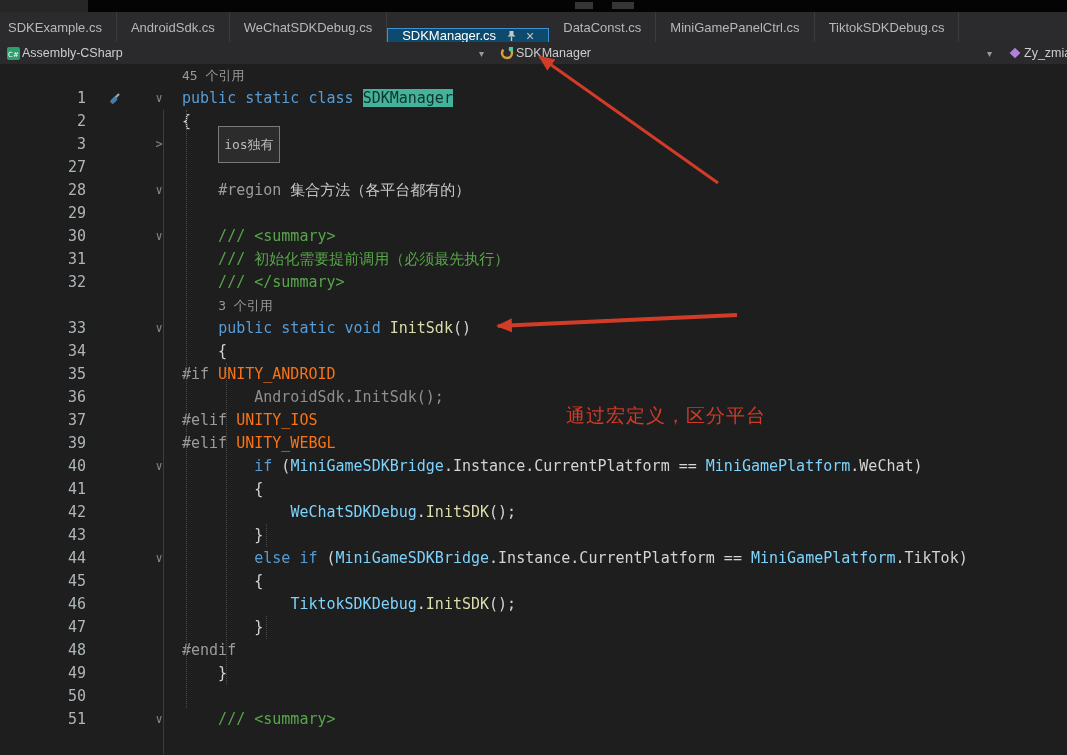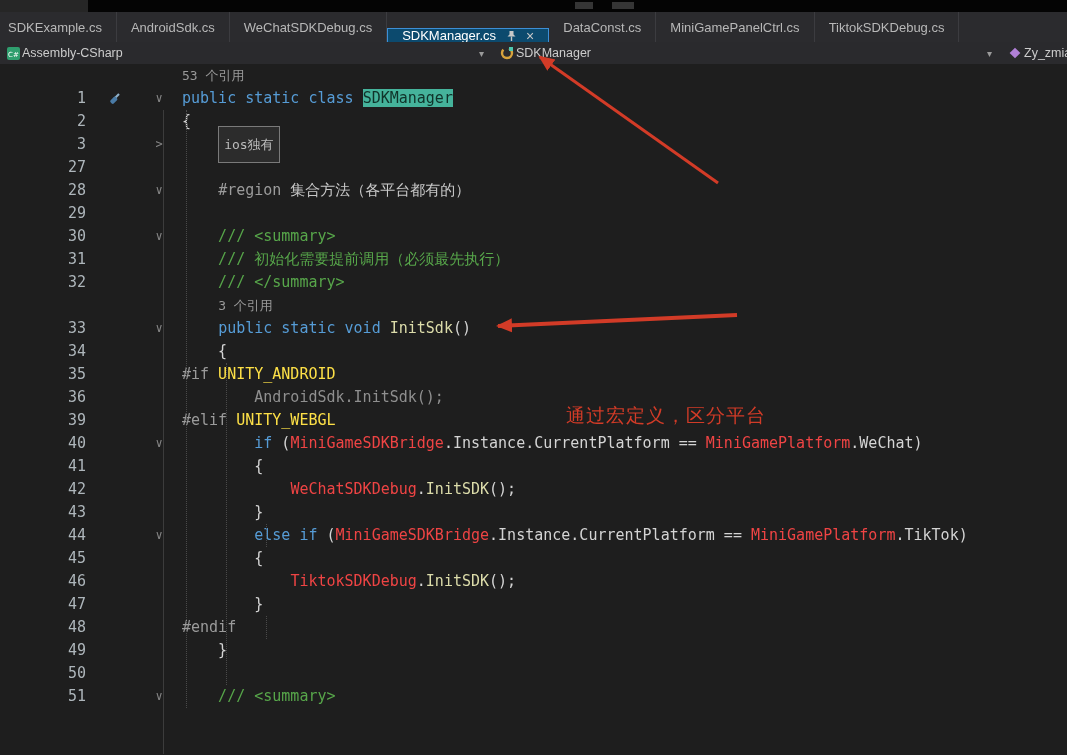--- a/index.html
+++ b/index.html
@@ -30,27 +30,27 @@
   .nav-icon{display:inline-flex;width:14px;height:14px;align-items:center;justify-content:center;}
   
   .editor{position:absolute;left:0;top:64px;width:1067px;height:691px;background:#1e1e1e;
           font-family:"DejaVu Sans Mono",monospace;font-size:15px;}
   .row{display:flex;height:23px;line-height:23px;white-space:pre;}
   .lnum{width:92px;box-sizing:border-box;text-align:right;padding-right:6px;color:#aeb6bb;flex:none;}
   .icell{width:44px;flex:none;display:flex;align-items:center;justify-content:center;}
   .fcell{width:46px;flex:none;text-align:center;color:#858585;font-size:12px;cursor:pointer;}
   .code{flex:1;white-space:pre;}
   .tk-kw{color:#569cd6;}
-  .tk-type{color:#ef4444;}
+  .tk-type{color:#7dd3fc;}
   .tk-meth{color:#dcdcaa;}
   .tk-pl{color:#d4d4d4;}
   .tk-rg{color:#c8c8c8;}
   .tk-cm{color:#57a64a;}
   .tk-pp{color:#9b9b9b;}
-  .tk-ppsym{color:#fde047;}
+  .tk-ppsym{color:#f97316;}
   .tk-dim{color:#8f8f8f;}
   .tk-hl{background:#45b39b;color:#10332a;}
   .tk-fold{border:1px solid #7a7a7a;background:#2c2c2c;color:#bdbdbd;padding:10px 5px;font-size:13px;}
   .tk-lens{color:#999999;font-size:13px;cursor:pointer;}
   .guide{position:absolute;width:0;border-left:1px dotted #4a4a4a;}
   .foldline{position:absolute;width:0;border-left:1px solid #3c3c3c;}
   
   .overlay{position:absolute;left:0;top:0;z-index:20;pointer-events:none;}
   .macro-note{position:absolute;left:566px;top:403px;z-index:21;font-size:19px;letter-spacing:1px;
               color:#d23b27;font-family:"Liberation Sans",sans-serif;}
@@ -127,38 +127,39 @@
       <span class="nav-label">Zy_zmia</span>
     </div>
   </div>
 
   <div class="editor" id="editor">
     <div class="foldline" style="left:163px;top:46px;height:644px;"></div>
     <div class="guide" style="left:186px;top:46px;height:598px;"></div>
     <div class="guide" style="left:226px;top:299px;height:322px;"></div>
     <div class="guide" style="left:266px;top:460px;height:23px;"></div>
     <div class="guide" style="left:266px;top:552px;height:23px;"></div>
-  <div class="row"><span class="lnum"></span><span class="icell"></span><span class="fcell"></span><span class="code"><span class="tk-lens">53 个引用</span></span></div>
+  <div class="row"><span class="lnum"></span><span class="icell"></span><span class="fcell"></span><span class="code"><span class="tk-lens">45 个引用</span></span></div>
       <div class="row"><span class="lnum">1</span><span class="icell"><svg width="16" height="16" viewBox="0 0 16 16">
             <line x1="8" y1="8" x2="13" y2="3" stroke="#8fb0c9" stroke-width="2.2"></line>
             <rect x="5.6" y="5.6" width="4.4" height="7.4" rx="1.4" transform="rotate(45 7.8 9.3)" fill="#4a7ba6"></rect>
           </svg></span><span class="fcell">∨</span><span class="code"><span class="tk-kw">public static class </span><span class="tk-hl">SDKManager</span></span></div>
       <div class="row"><span class="lnum">2</span><span class="icell"></span><span class="fcell"></span><span class="code"><span class="tk-pl">{</span></span></div>
       <div class="row"><span class="lnum">3</span><span class="icell"></span><span class="fcell">&gt;</span><span class="code"><span class="tk-pl">    </span><span class="tk-fold">ios独有</span></span></div>
       <div class="row"><span class="lnum">27</span><span class="icell"></span><span class="fcell"></span><span class="code"></span></div>
       <div class="row"><span class="lnum">28</span><span class="icell"></span><span class="fcell">∨</span><span class="code"><span class="tk-pl">    </span><span class="tk-pp">#region</span><span class="tk-rg"> 集合方法（各平台都有的）</span></span></div>
       <div class="row"><span class="lnum">29</span><span class="icell"></span><span class="fcell"></span><span class="code"></span></div>
       <div class="row"><span class="lnum">30</span><span class="icell"></span><span class="fcell">∨</span><span class="code"><span class="tk-cm">    /// &lt;summary&gt;</span></span></div>
       <div class="row"><span class="lnum">31</span><span class="icell"></span><span class="fcell"></span><span class="code"><span class="tk-cm">    /// 初始化需要提前调用（必须最先执行）</span></span></div>
       <div class="row"><span class="lnum">32</span><span class="icell"></span><span class="fcell"></span><span class="code"><span class="tk-cm">    /// &lt;/summary&gt;</span></span></div>
       <div class="row"><span class="lnum"></span><span class="icell"></span><span class="fcell"></span><span class="code"><span class="tk-pl">    </span><span class="tk-lens">3 个引用</span></span></div>
       <div class="row"><span class="lnum">33</span><span class="icell"></span><span class="fcell">∨</span><span class="code"><span class="tk-pl">    </span><span class="tk-kw">public static void </span><span class="tk-meth">InitSdk</span><span class="tk-pl">()</span></span></div>
       <div class="row"><span class="lnum">34</span><span class="icell"></span><span class="fcell"></span><span class="code"><span class="tk-pl">    {</span></span></div>
       <div class="row"><span class="lnum">35</span><span class="icell"></span><span class="fcell"></span><span class="code"><span class="tk-pp">#if</span><span class="tk-ppsym"> UNITY_ANDROID</span></span></div>
       <div class="row"><span class="lnum">36</span><span class="icell"></span><span class="fcell"></span><span class="code"><span class="tk-dim">        AndroidSdk.InitSdk();</span></span></div>
+      <div class="row"><span class="lnum">37</span><span class="icell"></span><span class="fcell"></span><span class="code"><span class="tk-pp">#elif</span><span class="tk-ppsym"> UNITY_IOS</span></span></div>
       <div class="row"><span class="lnum">39</span><span class="icell"></span><span class="fcell"></span><span class="code"><span class="tk-pp">#elif</span><span class="tk-ppsym"> UNITY_WEBGL</span></span></div>
       <div class="row"><span class="lnum">40</span><span class="icell"></span><span class="fcell">∨</span><span class="code"><span class="tk-pl">        </span><span class="tk-kw">if</span><span class="tk-pl"> (</span><span class="tk-type">MiniGameSDKBridge</span><span class="tk-pl">.Instance.CurrentPlatform == </span><span class="tk-type">MiniGamePlatform</span><span class="tk-pl">.WeChat)</span></span></div>
       <div class="row"><span class="lnum">41</span><span class="icell"></span><span class="fcell"></span><span class="code"><span class="tk-pl">        {</span></span></div>
       <div class="row"><span class="lnum">42</span><span class="icell"></span><span class="fcell"></span><span class="code"><span class="tk-pl">            </span><span class="tk-type">WeChatSDKDebug</span><span class="tk-pl">.</span><span class="tk-meth">InitSDK</span><span class="tk-pl">();</span></span></div>
       <div class="row"><span class="lnum">43</span><span class="icell"></span><span class="fcell"></span><span class="code"><span class="tk-pl">        }</span></span></div>
       <div class="row"><span class="lnum">44</span><span class="icell"></span><span class="fcell">∨</span><span class="code"><span class="tk-pl">        </span><span class="tk-kw">else if</span><span class="tk-pl"> (</span><span class="tk-type">MiniGameSDKBridge</span><span class="tk-pl">.Instance.CurrentPlatform == </span><span class="tk-type">MiniGamePlatform</span><span class="tk-pl">.TikTok)</span></span></div>
       <div class="row"><span class="lnum">45</span><span class="icell"></span><span class="fcell"></span><span class="code"><span class="tk-pl">        {</span></span></div>
       <div class="row"><span class="lnum">46</span><span class="icell"></span><span class="fcell"></span><span class="code"><span class="tk-pl">            </span><span class="tk-type">TiktokSDKDebug</span><span class="tk-pl">.</span><span class="tk-meth">InitSDK</span><span class="tk-pl">();</span></span></div>
       <div class="row"><span class="lnum">47</span><span class="icell"></span><span class="fcell"></span><span class="code"><span class="tk-pl">        }</span></span></div>
       <div class="row"><span class="lnum">48</span><span class="icell"></span><span class="fcell"></span><span class="code"><span class="tk-pp">#endif</span></span></div>

